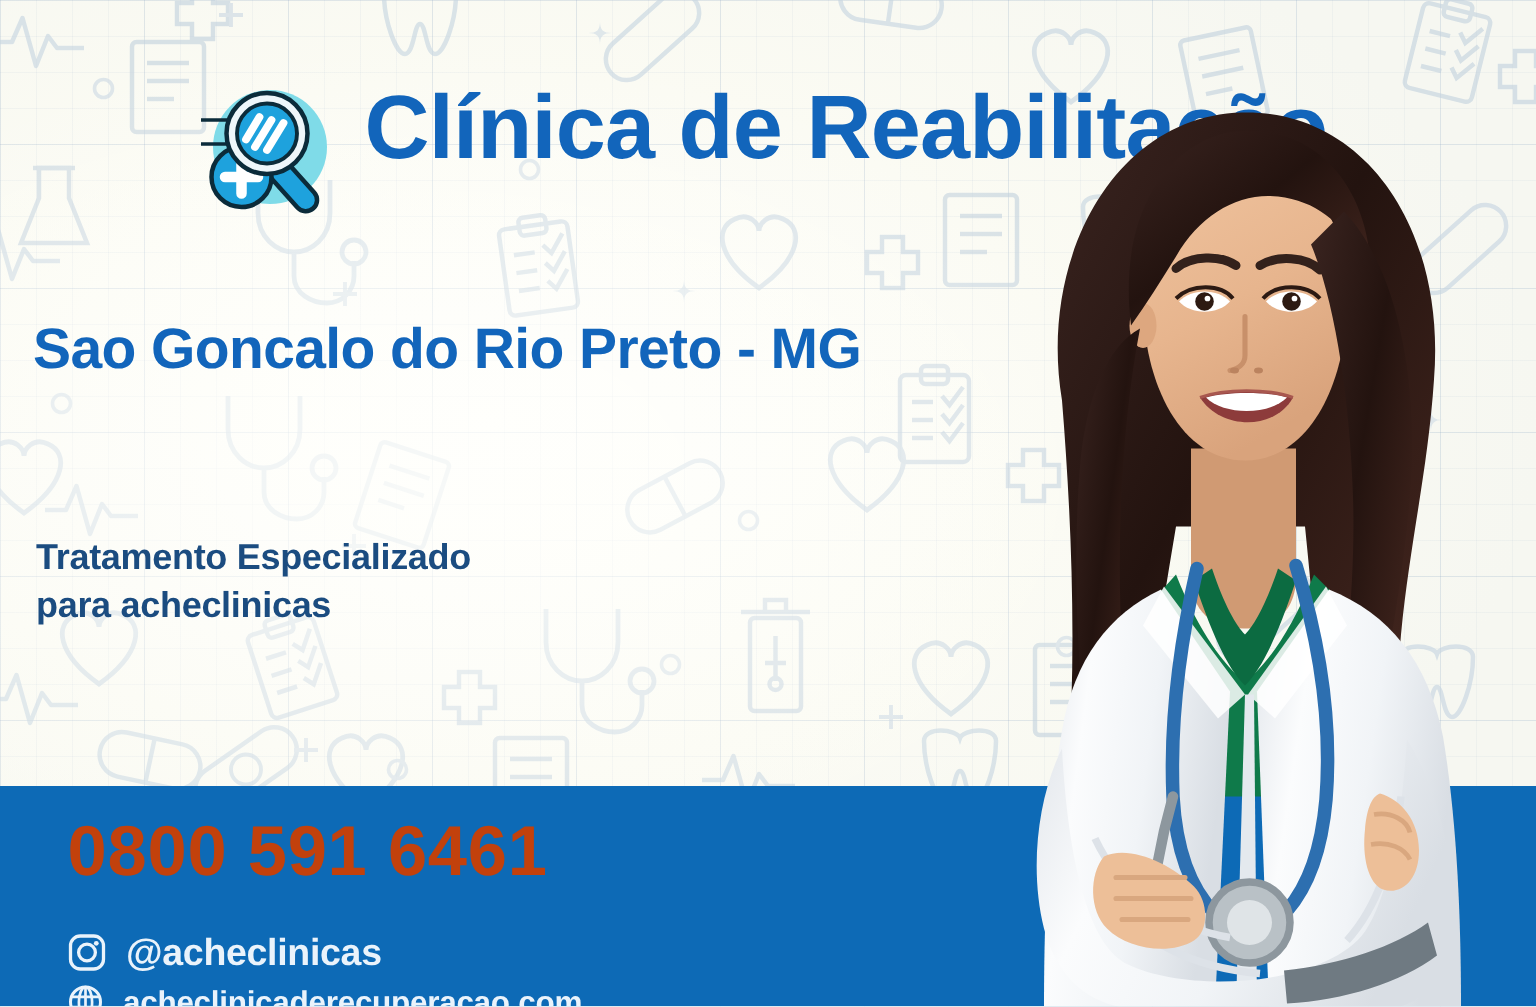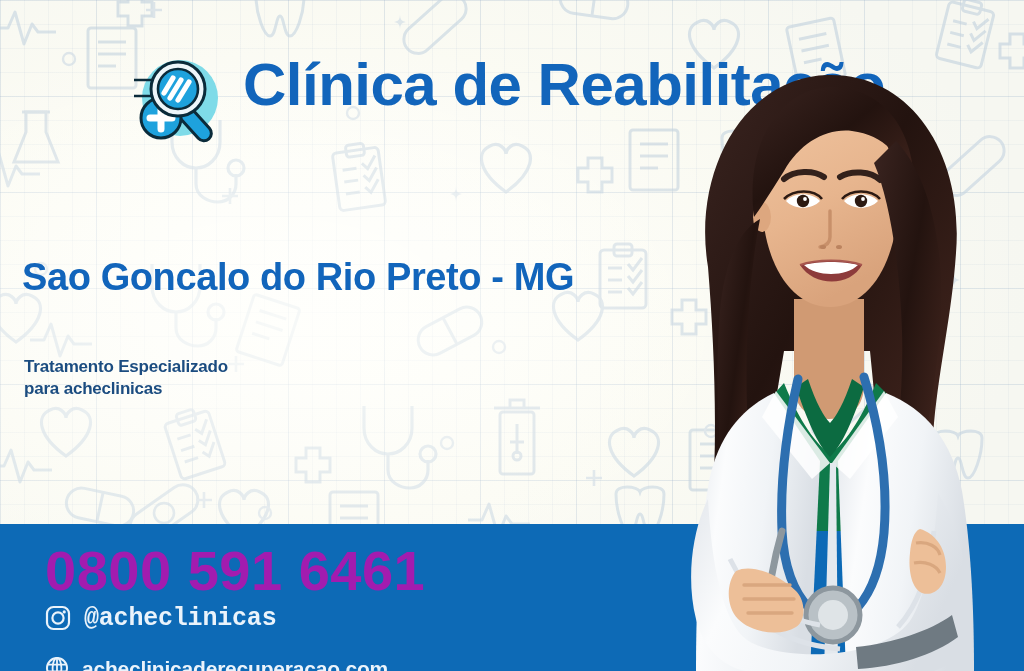--- a/index.html
+++ b/index.html
@@ -40,46 +40,46 @@
 
   
   .title{
     position:absolute;left:243px;top:55px;
     font-size:60px;font-weight:700;letter-spacing:-.5px;
     color:#1265bb;line-height:1;white-space:nowrap;
   }
   .location{
     position:absolute;left:22px;top:214px;
     font-size:38px;font-weight:700;letter-spacing:-.4px;
-    color:#1265bb;line-height:1;white-space:nowrap;margin-top:44px;
+    color:#1265bb;line-height:1;white-space:nowrap;
   }
   .desc{
     position:absolute;left:24px;top:356px;
-    font-size:17px;font-weight:700;line-height:1.32;
+    font-size:24px;font-weight:700;line-height:1.32;
     color:#1b4c80;letter-spacing:-.2px;
   }
 
   
   .doctor{position:absolute;right:0;bottom:0;width:390px;height:640px;}
 
   
   .footer{
     position:absolute;left:0;bottom:0;width:1024px;height:147px;
     background:#0d6ab6;
   }
   .phone{
     position:absolute;left:45px;top:543px;
-    font-size:56px;font-weight:700;color:#a21caf;
+    font-size:47px;font-weight:700;color:#c2410c;
     letter-spacing:.5px;line-height:1;white-space:nowrap;
   }
   .contact-row{
     position:absolute;display:flex;align-items:center;gap:13px;
     color:#eaf3fb;white-space:nowrap;
   }
-  .row-ig{left:45px;top:605px;font-family:Liberation Mono, monospace;}
+  .row-ig{left:45px;top:622px;}
   .row-web{left:45px;top:656px;}
   .contact-row .txt{font-size:25px;font-weight:700;letter-spacing:-.2px;line-height:1;}
   .row-web .txt{font-size:21px;font-weight:700;}
   .ico{display:block;flex:0 0 auto;}
 </style>
 </head>
 <body>
 
 <div class="banner">
 

